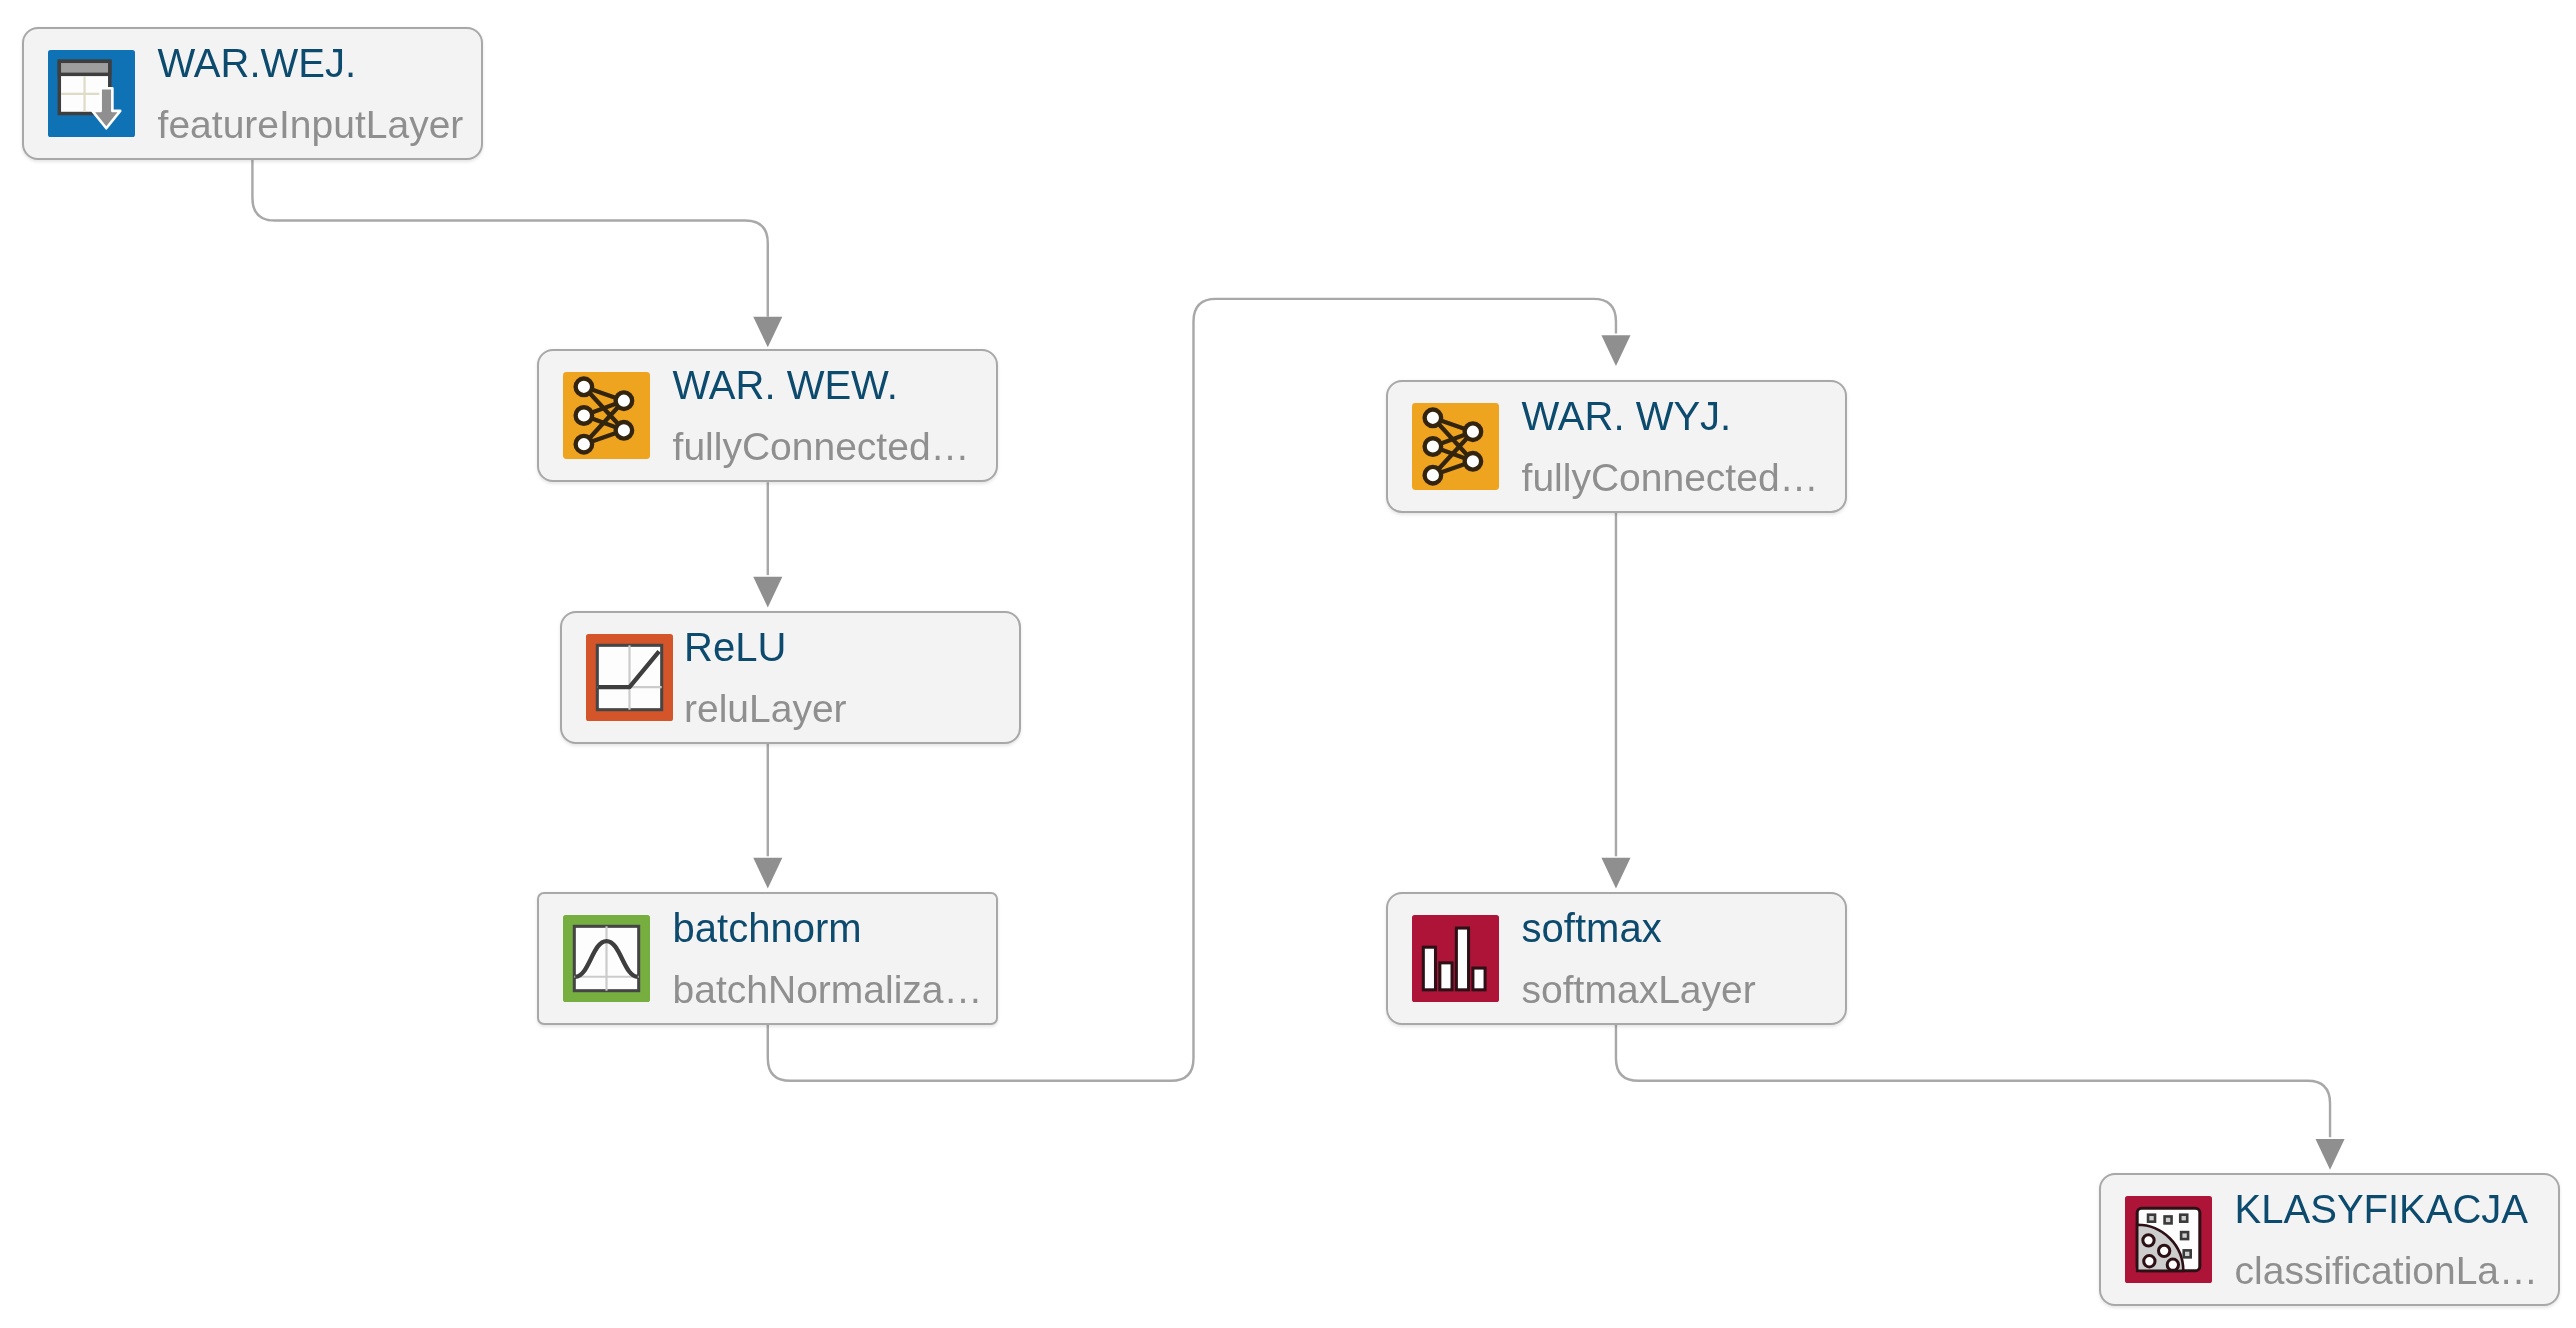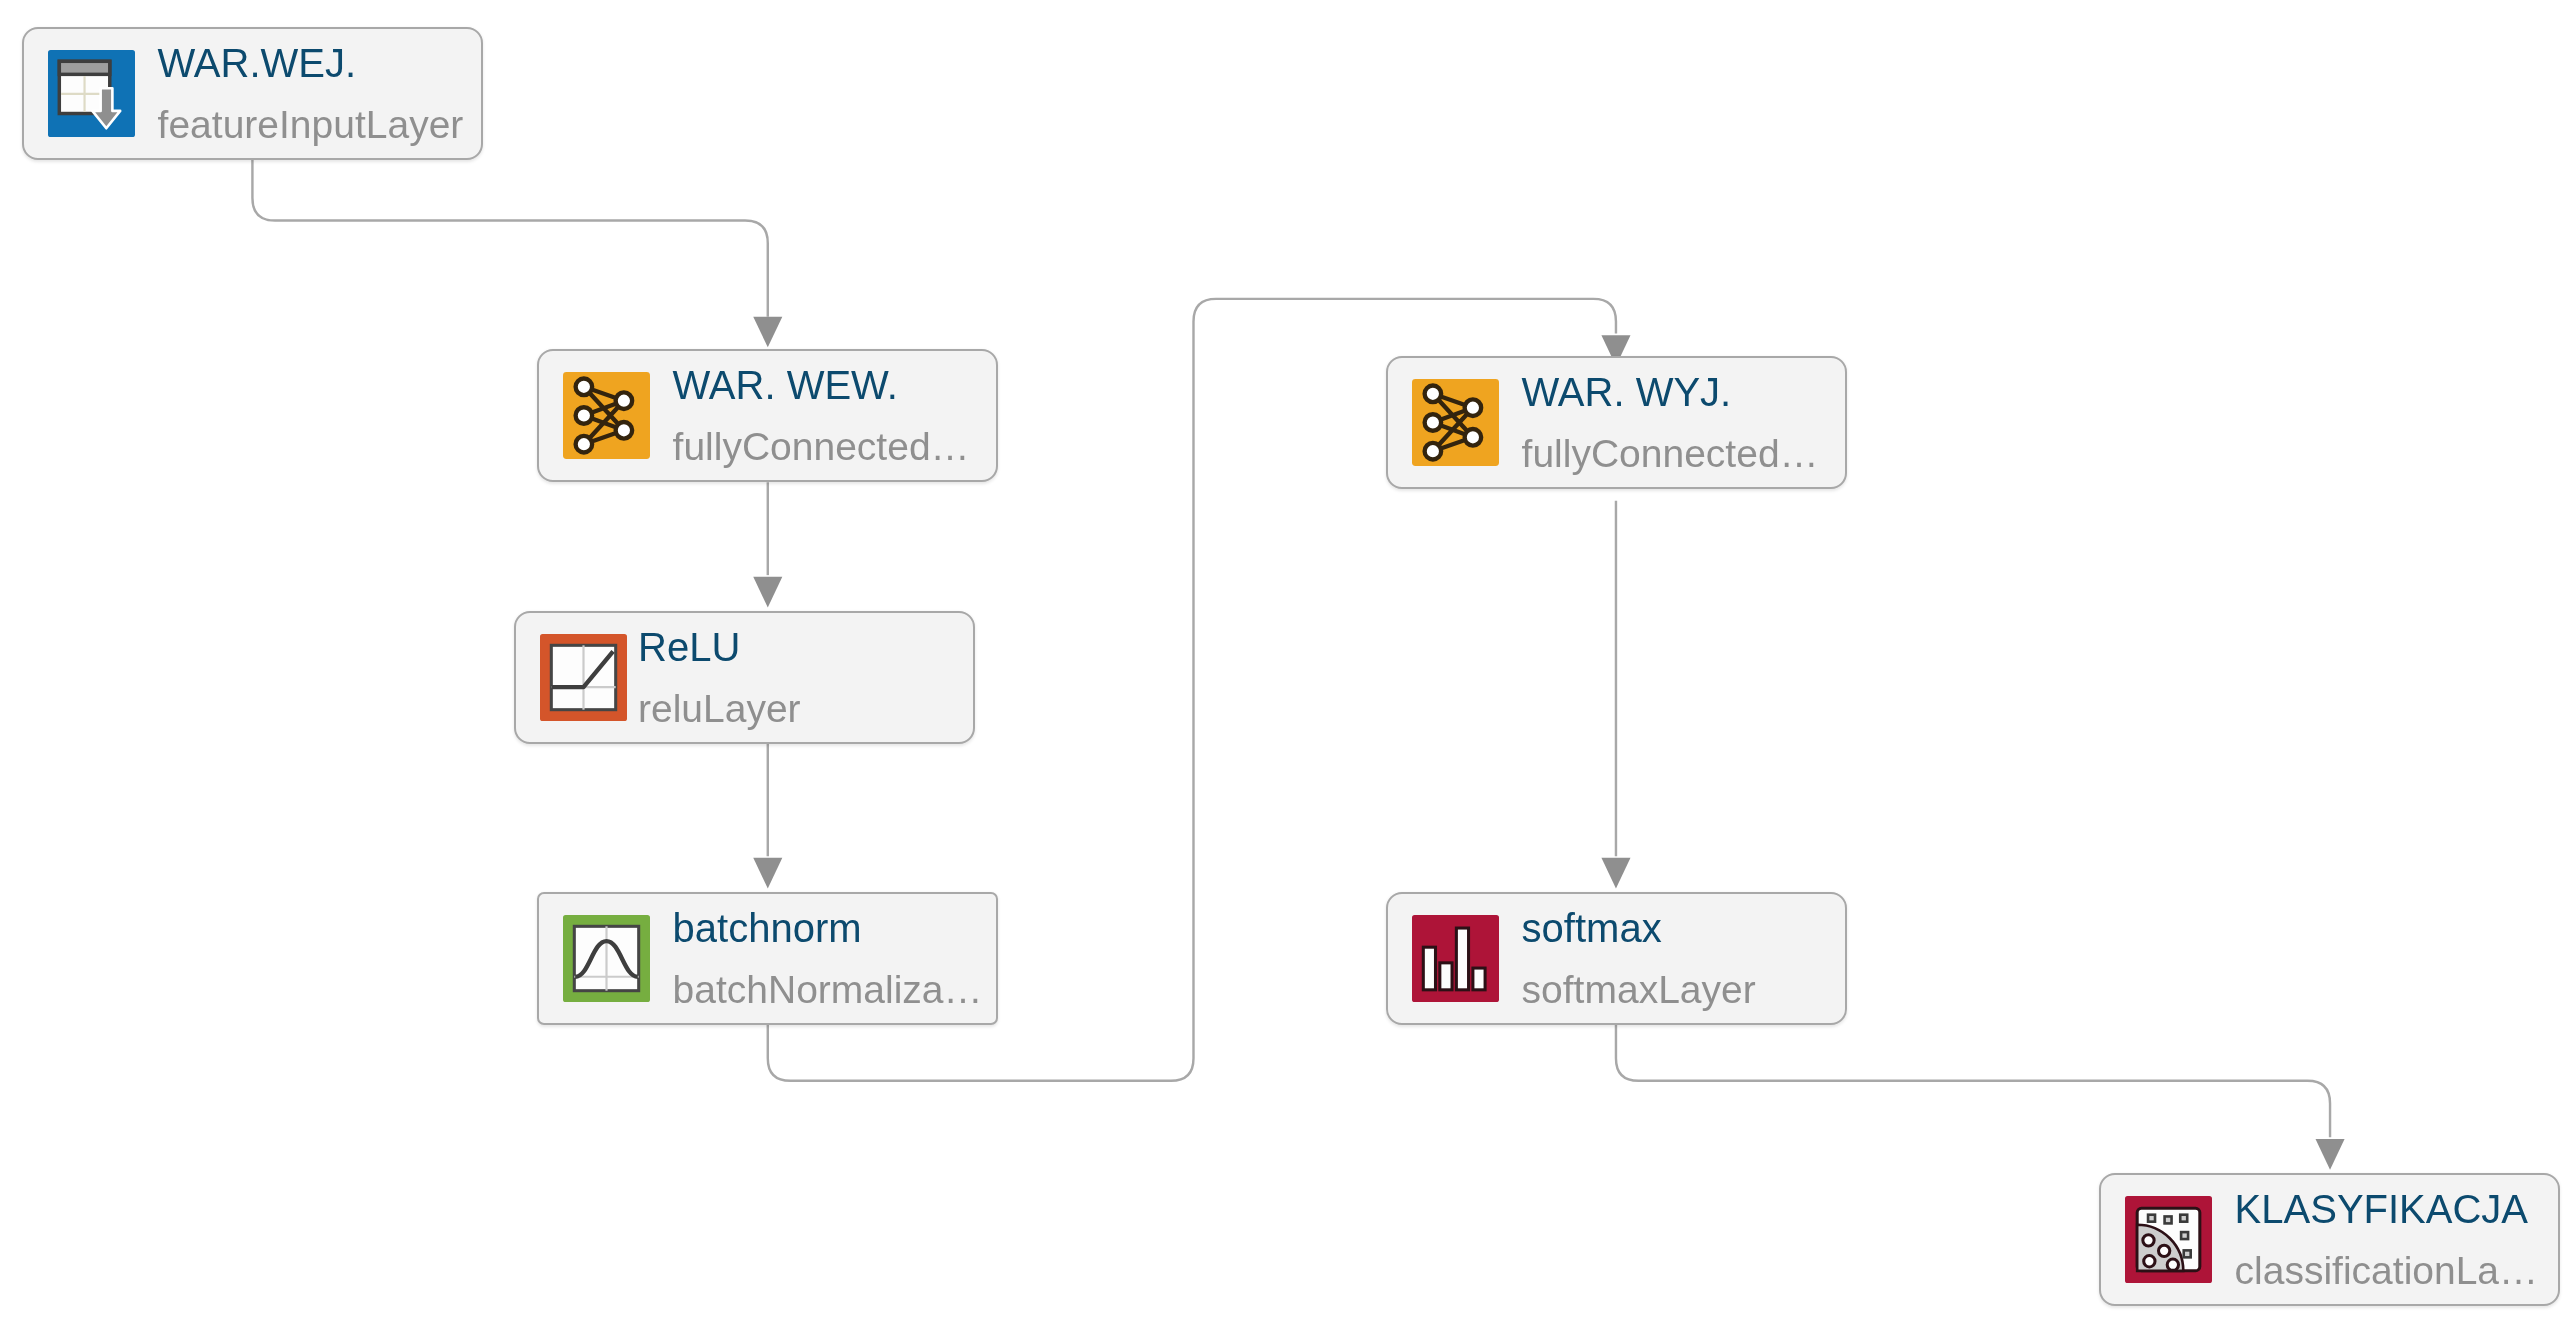--- a/index.html
+++ b/index.html
@@ -79,21 +79,21 @@
         <circle cx="70" cy="33" r="9.5" fill="#ffffff" stroke="#33240e" stroke-width="5"></circle>
         <circle cx="70" cy="67" r="9.5" fill="#ffffff" stroke="#33240e" stroke-width="5"></circle>
       </svg>
     </span>
     <span class="labels">
       <span class="title">WAR. WEW.</span>
       <span class="subtitle">fullyConnected…</span>
     </span>
   </div>
 
-  <div class="node" style="left:514px;top:611px;gap:11px;">
+  <div class="node" style="left:560px;top:611px;gap:11px;">
     <span class="icon">
       <svg viewBox="0 0 100 100">
         <rect width="100" height="100" rx="3" fill="#d4552a"></rect>
         <rect x="13" y="13" width="74" height="74" fill="#fdfdfd" stroke="#454545" stroke-width="3.5"></rect>
         <line x1="50" y1="13" x2="50" y2="87" stroke="#cbcbcb" stroke-width="2.5"></line>
         <line x1="13" y1="61" x2="87" y2="61" stroke="#cbcbcb" stroke-width="2.5"></line>
         <path d="M13 61 H50 L84 20" fill="none" stroke="#3e3e3e" stroke-width="5" stroke-linejoin="round"></path>
       </svg>
     </span>
     <span class="labels">
@@ -111,21 +111,21 @@
         <line x1="13" y1="71" x2="87" y2="71" stroke="#cbcbcb" stroke-width="2.5"></line>
         <path d="M14 71 C30 71 34 30 50 30 C66 30 70 71 86 71" fill="none" stroke="#3e3e3e" stroke-width="5"></path>
       </svg>
     </span>
     <span class="labels">
       <span class="title">batchnorm</span>
       <span class="subtitle">batchNormaliza…</span>
     </span>
   </div>
 
-  <div class="node" style="left:1386px;top:356px;">
+  <div class="node" style="left:1386px;top:380px;">
     <span class="icon">
       <svg viewBox="0 0 100 100">
         <rect width="100" height="100" rx="4" fill="#efa420"></rect>
         <path d="M24 17 L70 33 M24 17 L70 67 M24 50 L70 33 M24 50 L70 67 M24 83 L70 33 M24 83 L70 67" stroke="#33240e" stroke-width="5" fill="none"></path>
         <circle cx="24" cy="17" r="9.5" fill="#ffffff" stroke="#33240e" stroke-width="5"></circle>
         <circle cx="24" cy="50" r="9.5" fill="#ffffff" stroke="#33240e" stroke-width="5"></circle>
         <circle cx="24" cy="83" r="9.5" fill="#ffffff" stroke="#33240e" stroke-width="5"></circle>
         <circle cx="70" cy="33" r="9.5" fill="#ffffff" stroke="#33240e" stroke-width="5"></circle>
         <circle cx="70" cy="67" r="9.5" fill="#ffffff" stroke="#33240e" stroke-width="5"></circle>
       </svg>

